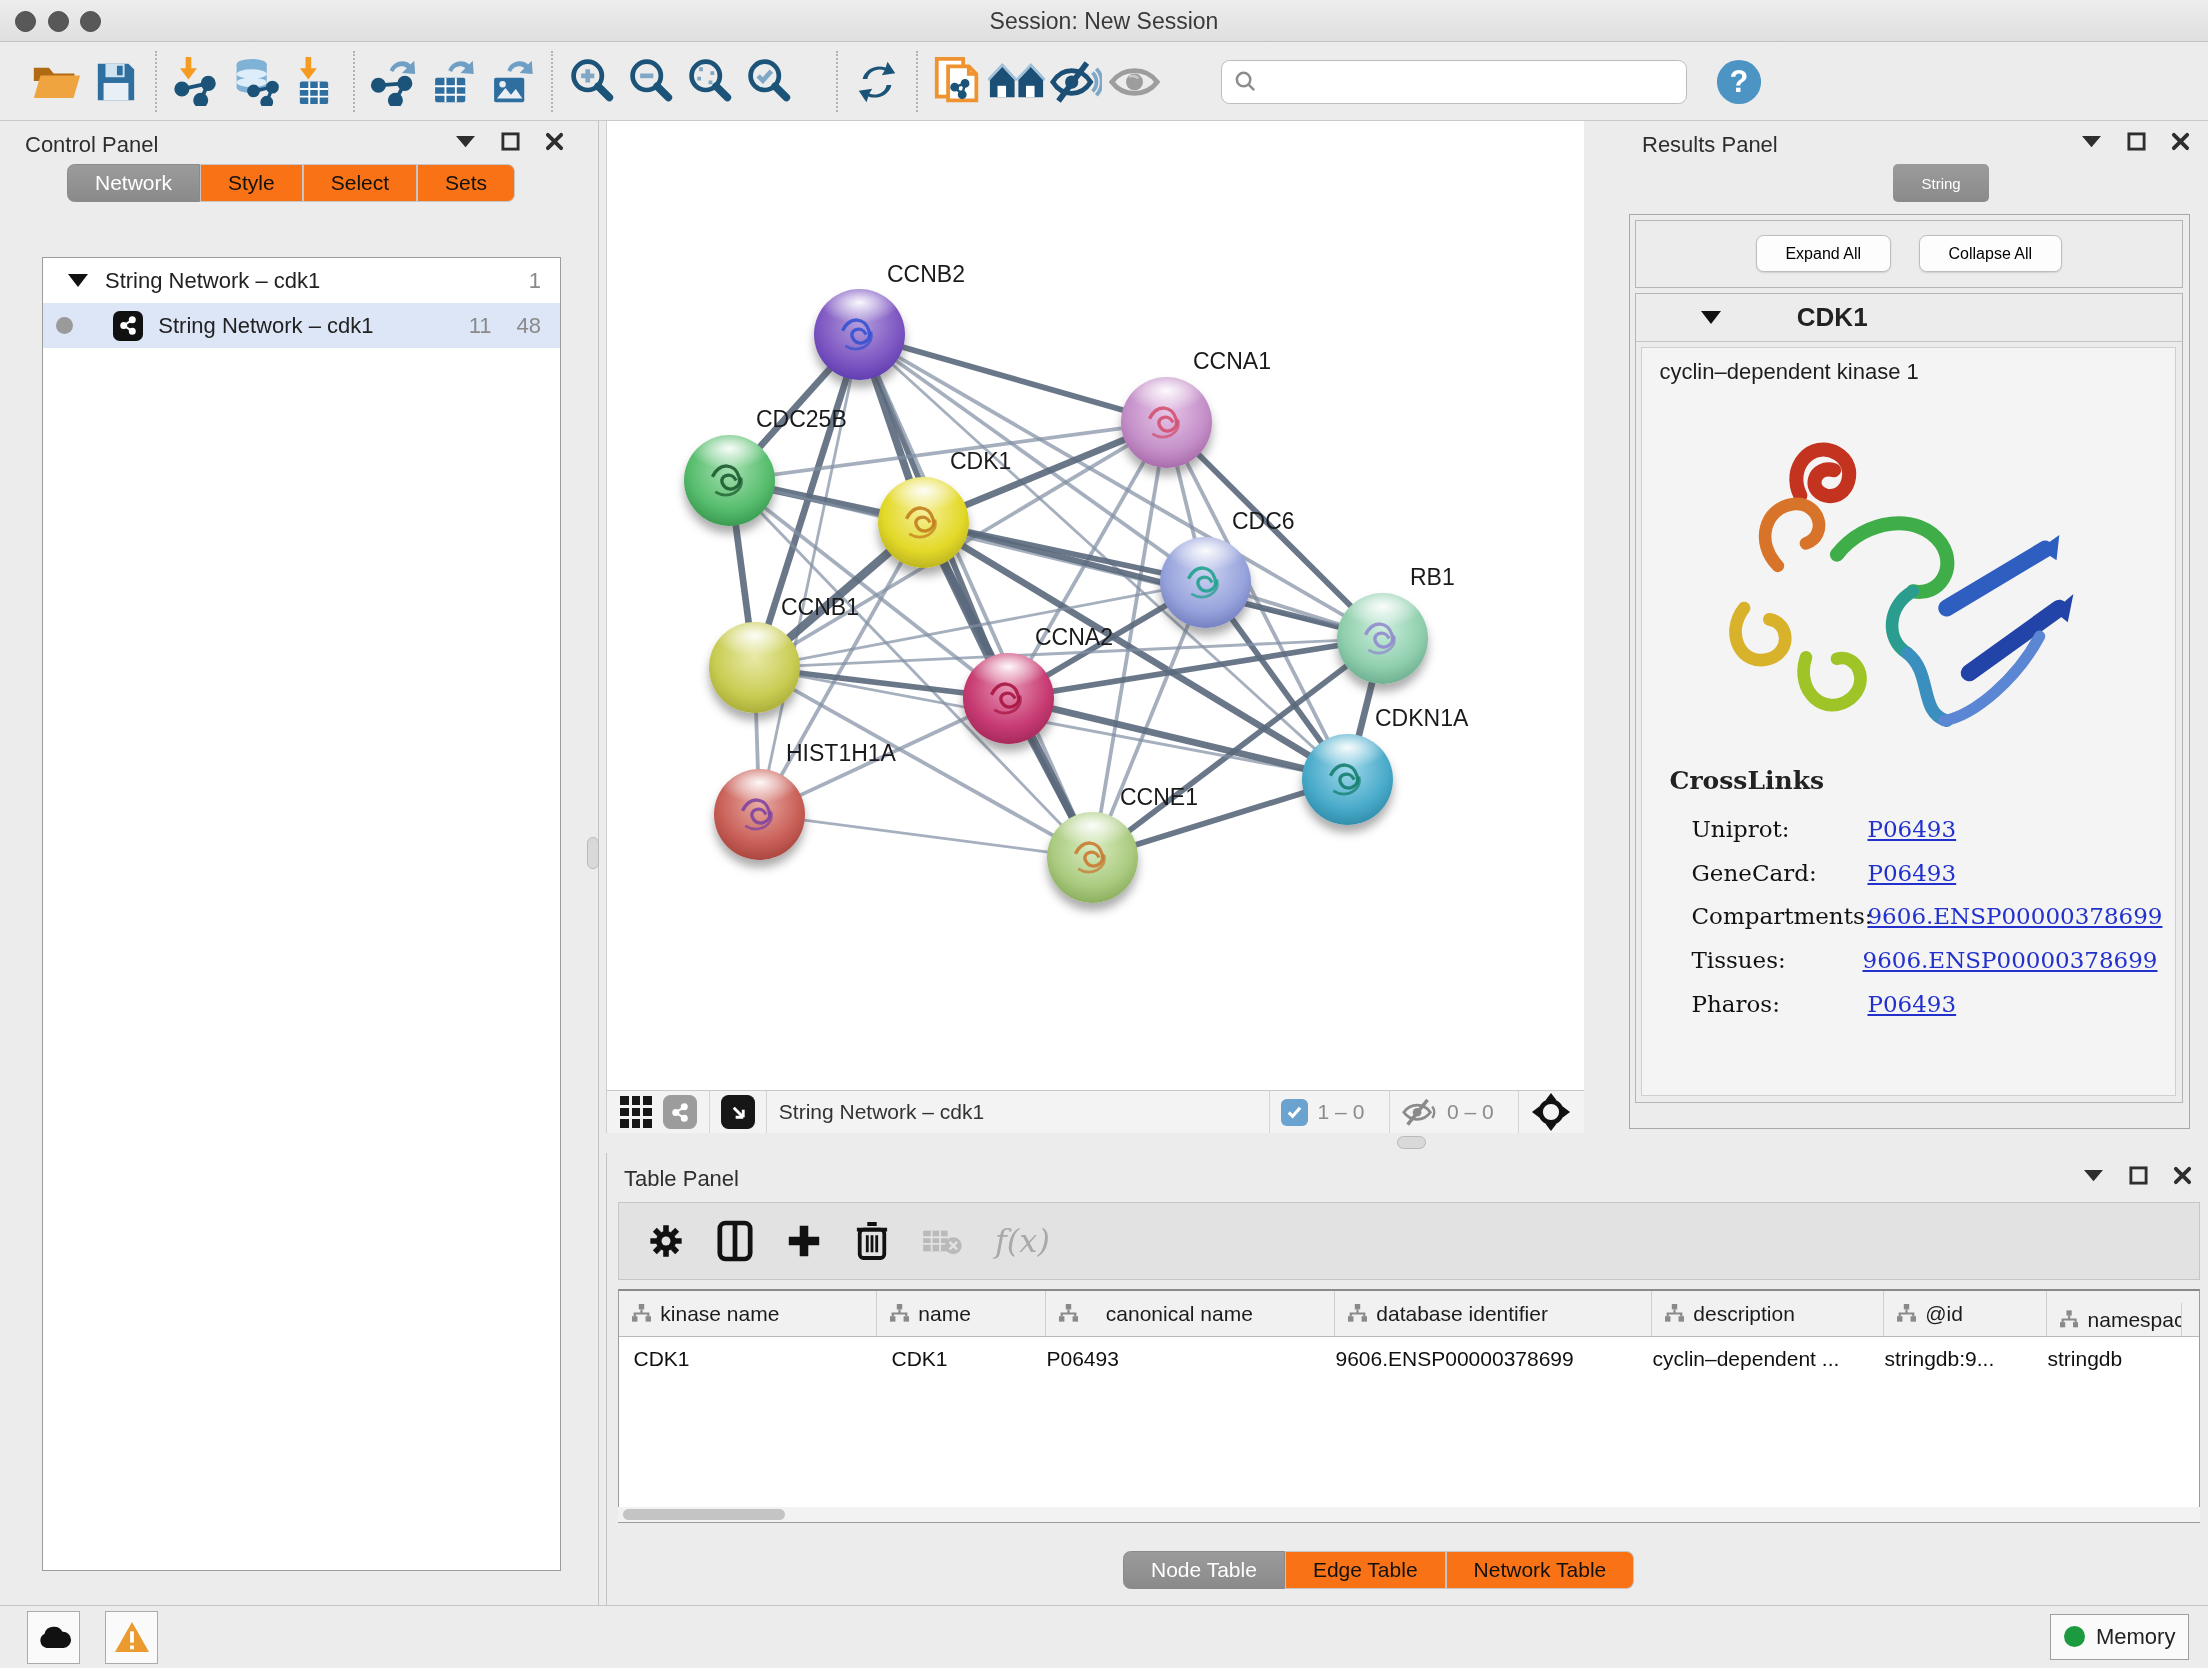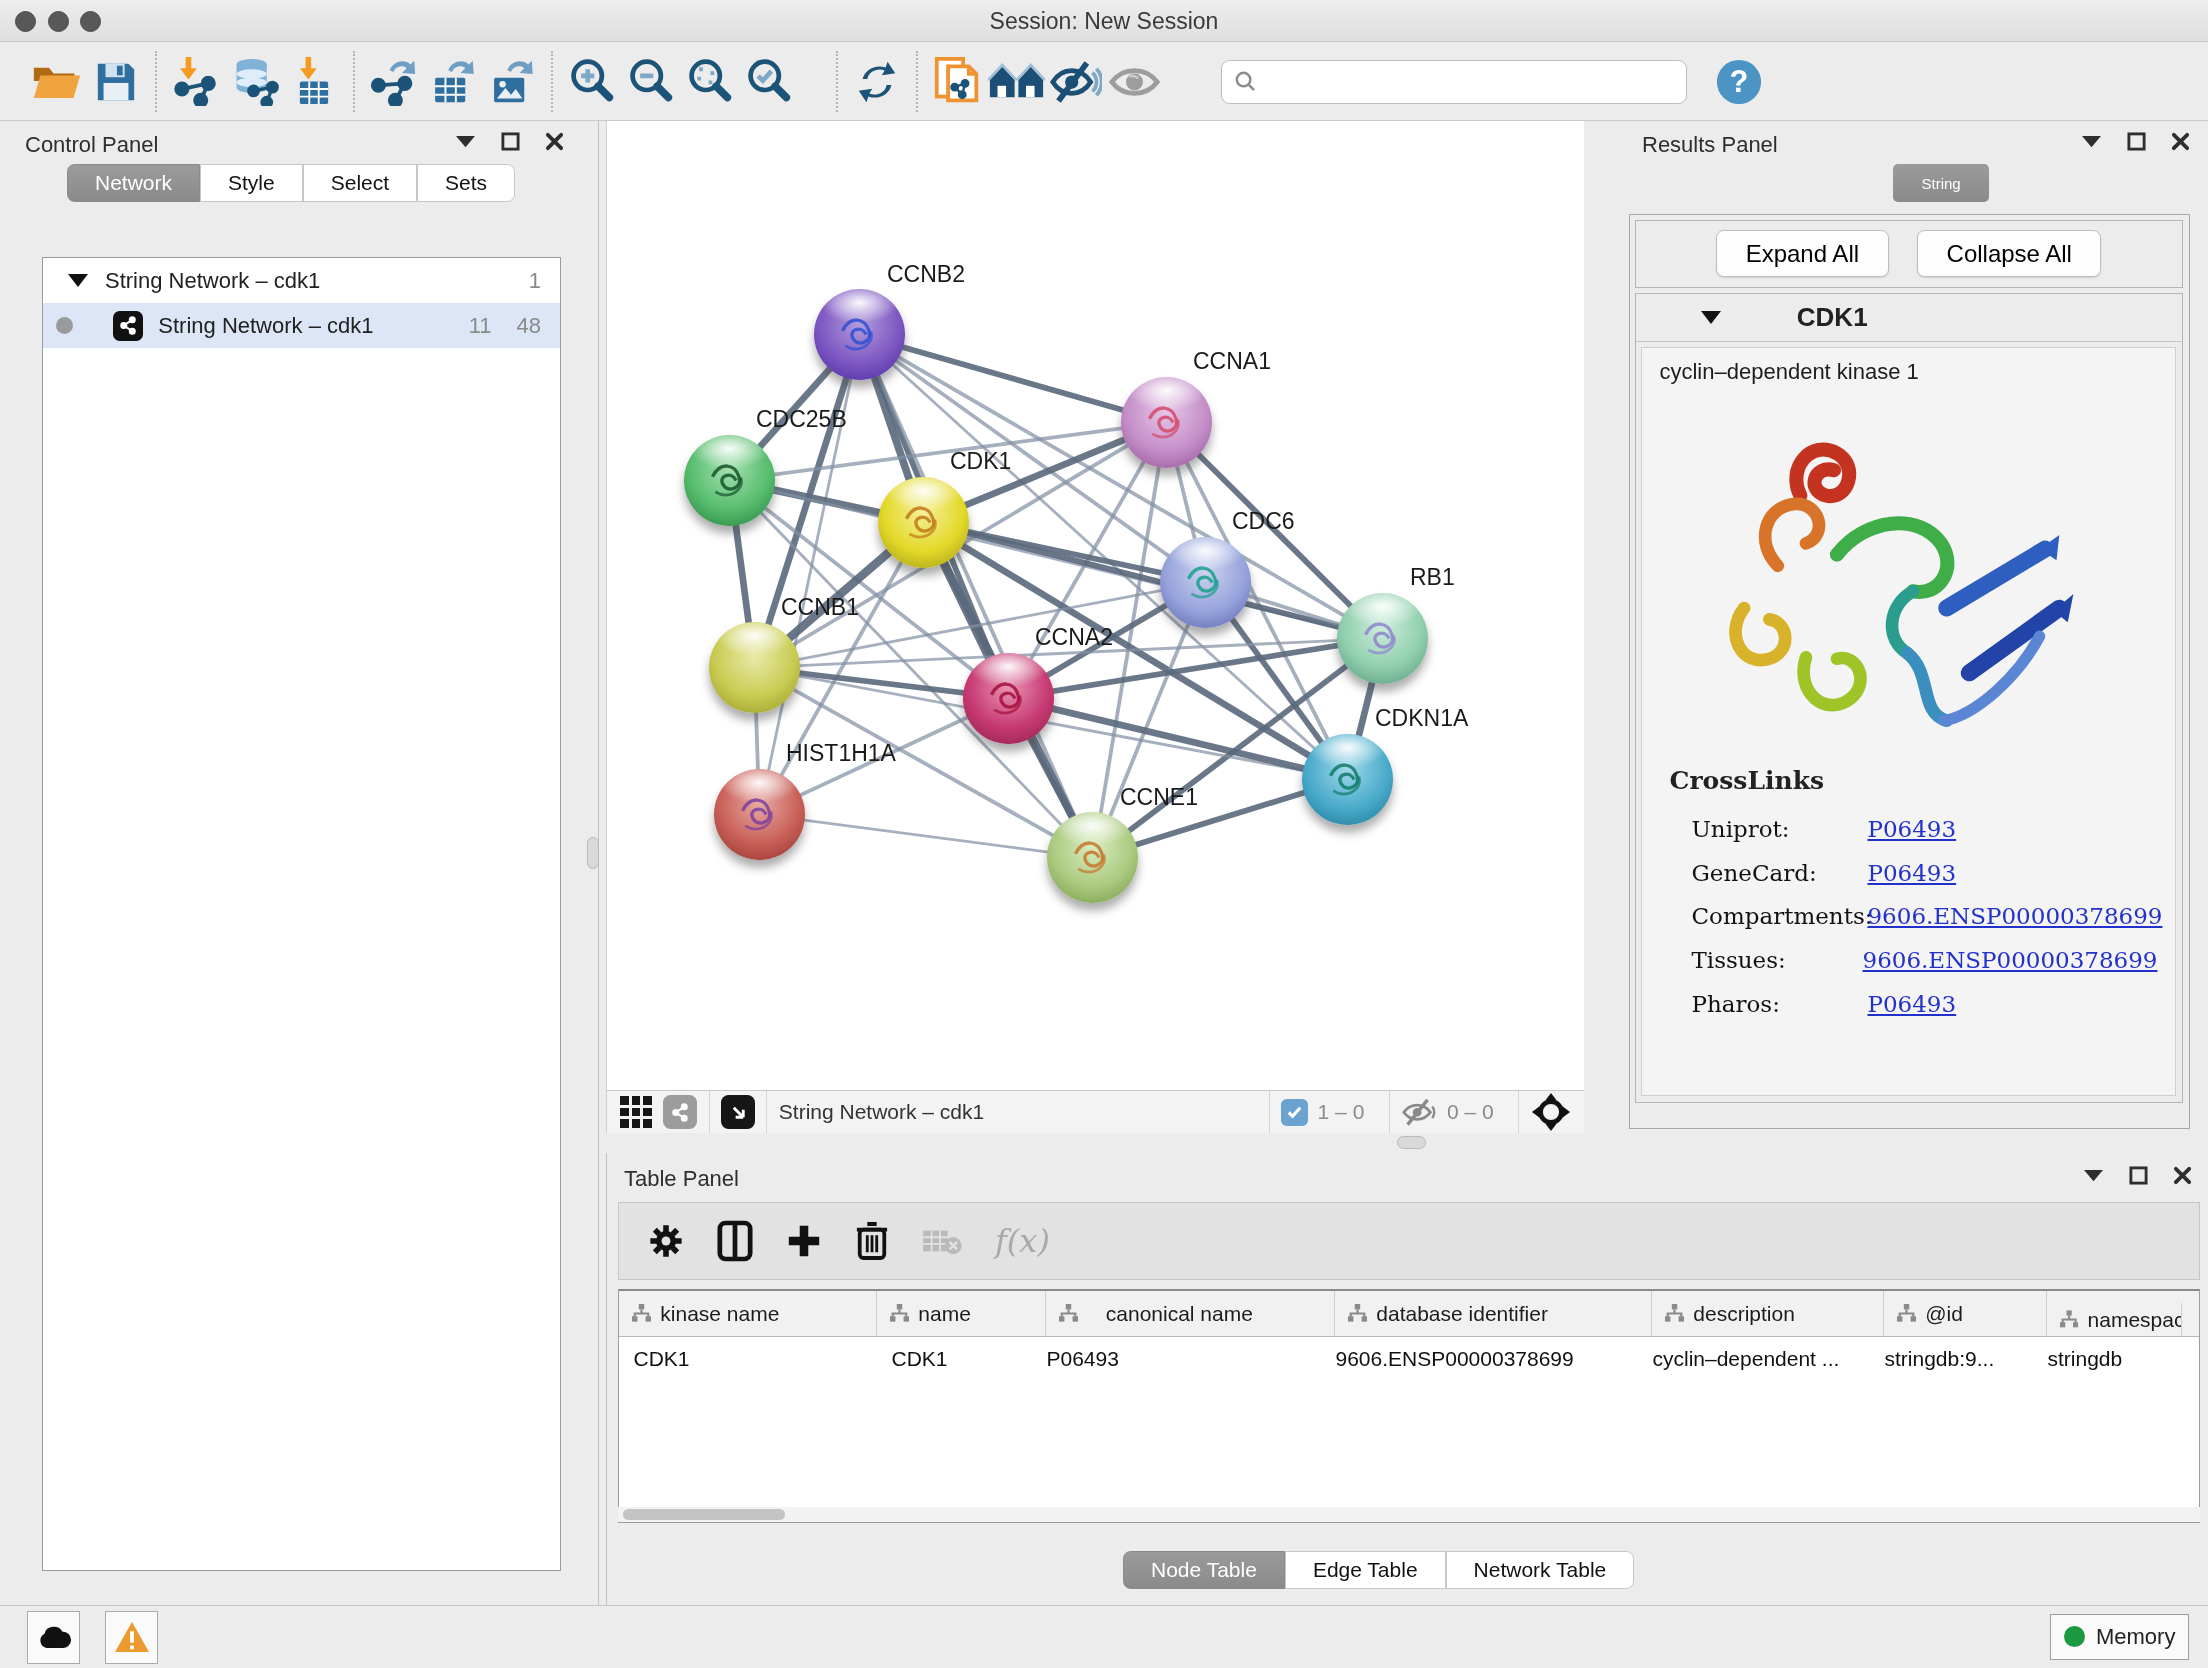--- a/index.html
+++ b/index.html
@@ -22,21 +22,21 @@
   .tb-sep { width:0; height:61px; border-left:2.9px dotted #b3b3b3; margin:0 9.5px; flex:0 0 auto; }
   .searchbox { width:466px; height:44px; background:#fff; border:1.9px solid #bcbcbc; border-radius:8.6px;
     display:flex; align-items:center; padding-left:11.4px; margin-left:57px; }
 
   
   .control-panel { left:0; top:121px; width:599px; height:1485px; background:#ececec; border-right:1px solid #c2c2c2; }
   .panel-head { position:absolute; left:25px; top:11.4px; font-size:22px; color:#2e2e2e; }
   .panel-icons { position:absolute; right:34px; top:11.4px; display:flex; gap:25px; align-items:center; }
   .tabs-row { position:absolute; left:67px; top:43px; display:flex; }
   .seg-tab { height:38px; padding:0 27px; display:flex; align-items:center; font-size:21px;
-    background:#ffffff; border:1px solid #c6c6c6; color:#111; }
+    background:#f97316; border:1px solid #c6c6c6; color:#111; }
   .seg-tab.first { border-radius:7.6px 0 0 7.6px; }
   .seg-tab.last  { border-radius:0 7.6px 7.6px 0; }
   .seg-tab.active { background:linear-gradient(#9b9b9b,#8a8a8a); color:#fff; border-color:#8a8a8a; }
   .cp-status { position:absolute; left:28.5px; top:95px; width:533px; height:44px;
     display:flex; align-items:center; font-size:22px; }
   .cp-listbox { position:absolute; left:42px; top:136px; width:519px; height:1314px;
     background:#fff; border:1.9px solid #9c9c9c; }
   .tree-row { height:45px; display:flex; align-items:center; font-size:22px; }
   .tree-row .count { color:#8a8a8a; }
   .tree-row.selected { background:#dde6f7; }
@@ -69,21 +69,21 @@
 
   
   .results-panel { left:1585px; top:121px; width:624px; height:1032px; background:#ececec; }
   .rp-tab { position:absolute; left:272px; top:43px; height:38px; padding:0 28.5px; display:flex;
     align-items:center; font-size:15px; background:linear-gradient(#9b9b9b,#8a8a8a); color:#fff; border-radius:5px;margin-left:36px; }
   .rp-outer { position:absolute; left:44px; top:93px; width:561px; height:915px;
     border:1.9px solid #a8a8a8; background:#ececec; }
   .rp-btnbox { position:absolute; left:4.8px; top:4.8px; width:548px; height:68px;
     border:1px solid #b5b5b5; display:flex; align-items:center; justify-content:center; gap:28.5px; }
   .rp-btn { background:#fdfdfd; border:1px solid #bdbdbd; border-radius:7.6px;
-    font-size:24px; padding:8.6px 28.5px; box-shadow:0 1px 1.9px rgba(0,0,0,.12); }
+    font-size:16px; padding:8.6px 28.5px; box-shadow:0 1px 1.9px rgba(0,0,0,.12); }
   .rp-cdk { position:absolute; left:4.8px; top:78px; width:548px; height:810px; border:1px solid #b5b5b5; }
   .rp-cdk-head { height:48px; display:flex; align-items:center; border-bottom:1px solid #c5c5c5; }
   .rp-cdk-body { position:absolute; left:5.7px; top:53px; width:535px; height:749px;
     background:#f4f4f4; border:1px solid #cfcfcf; }
   .rp-desc { position:absolute; left:17px; top:11.4px; font-size:22px; color:#1d1d1d; }
   .serif { font-family:"DejaVu Serif","Liberation Serif", serif; }
   .xl-head { position:absolute; left:27px; top:418px; font-size:25px; font-weight:bold; }
   .xl-row { position:absolute; left:49px; font-size:23px; width:466px; display:flex; }
   .xl-row .lab { width:176px; color:#111; }
   .xl-row a { color:#2230cc; text-decoration:underline; }

